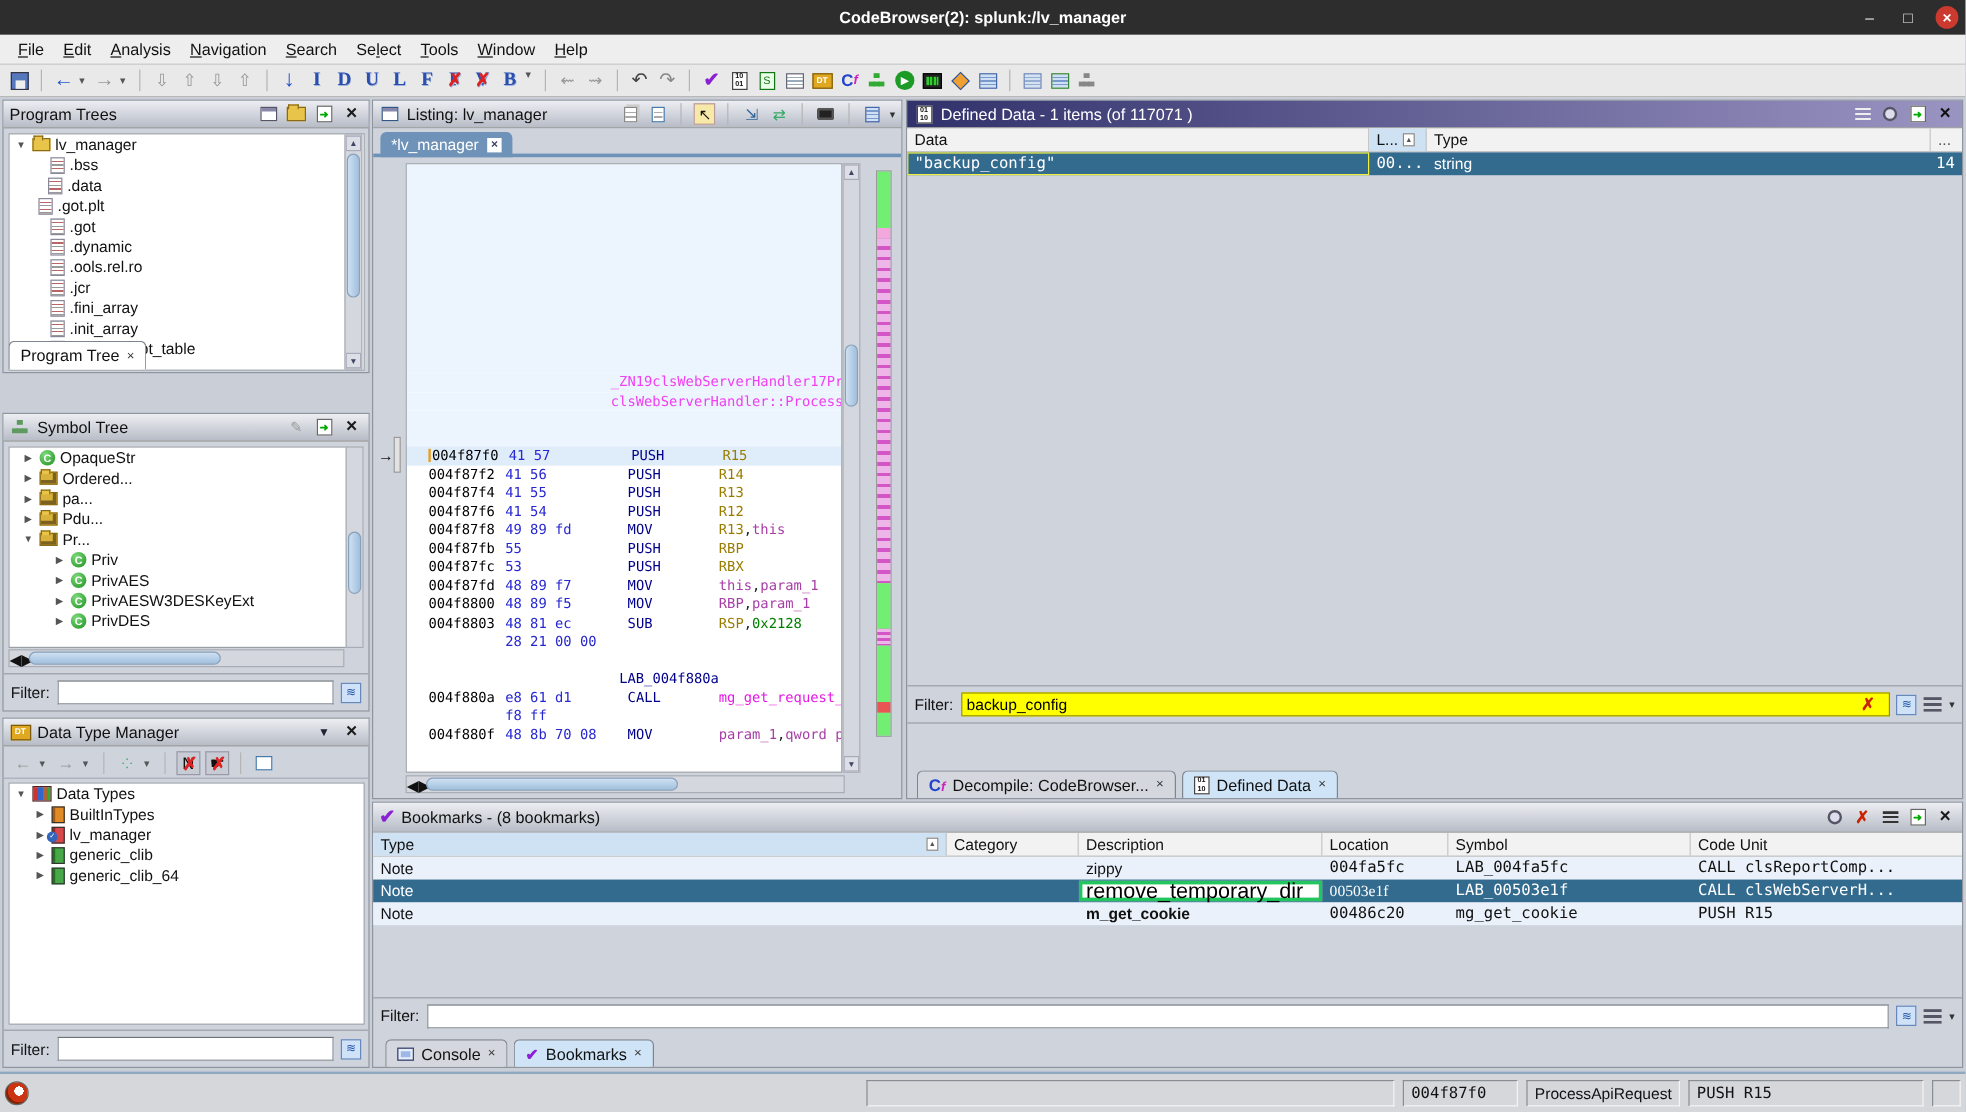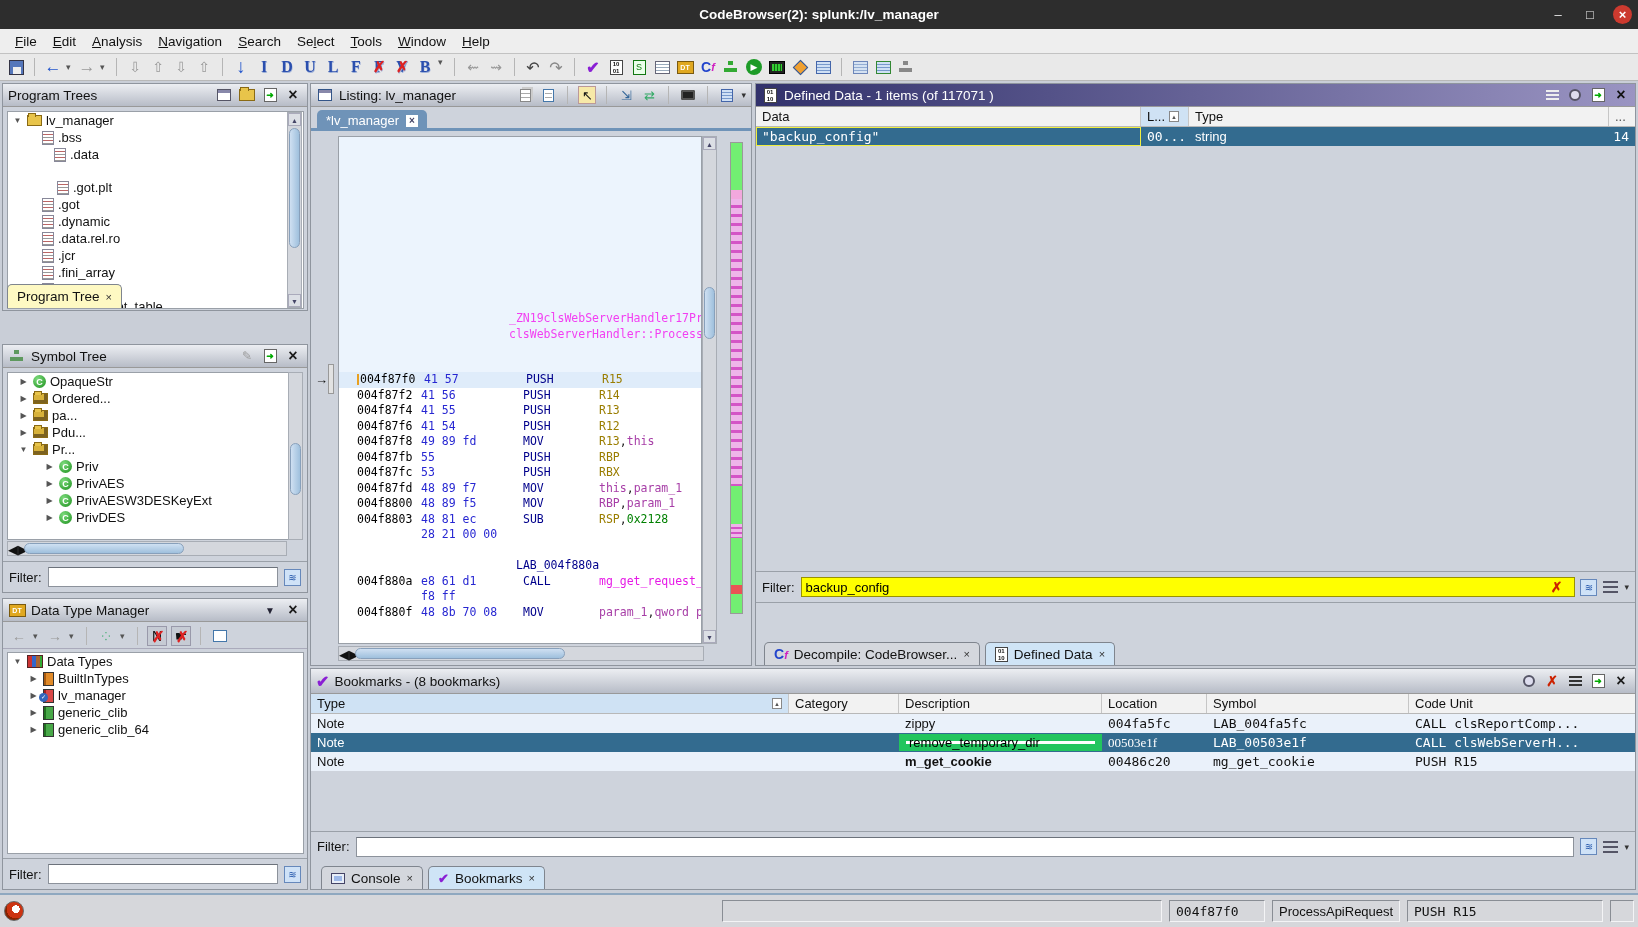--- a/index.html
+++ b/index.html
@@ -127,21 +127,21 @@
   .dcell { padding:0 6px; height:100%; display:flex; align-items:center; overflow:hidden; }
   .selrow { background:#336b8f; color:#fff; }
   #dd-filterrow { left:0; right:0; bottom:62px; height:32px; border-top:1px solid #9aa0a8; border-bottom:1px solid #9aa0a8; }
   #dd-filter-input { background:#ffff00; border:1px solid #999200; position:relative; }
   #dd-tabs { position:absolute; left:8px; bottom:0px; height:26px; display:flex; gap:5px; align-items:flex-end; }
 
   
   #bm-panel { left:310px; top:668px; width:1326px; height:222px; }
   #bm-filterrow { left:0; right:0; bottom:28px; height:30px; }
   #bm-tabs { position:absolute; left:10px; bottom:0; height:27px; display:flex; gap:5px; align-items:flex-end; }
-  .editbox { background:#fff; border:7px solid #22c55e; color:#000; padding:0 3px; height:17px; display:flex; align-items:center; width:100%; font-size:13px; }
+  .editbox { background:#fff; border:3px solid #22c55e; color:#000; padding:0 3px; height:17px; display:flex; align-items:center; width:100%; font-size:18px; }
 
   
   #statusbar { position:absolute; left:0; top:893px; width:1638px; height:34px; background:#d6d7db; border-top:2px solid #8fa8c0; display:flex; align-items:center; padding:0 4px; }
   .sfield { height:22px; border:1px solid; border-color:#898d94 #f4f4f6 #f4f4f6 #898d94; background:#d6d7db; display:flex; align-items:center; padding:0 6px; font-size:13px; margin-left:7px; }
   #dragon { width:20px; height:20px; border-radius:50%; background:radial-gradient(circle at 60% 40%, #fff 0 25%, #cc3311 26% 60%, #882200 61%); border:1px solid #666; }
 
   .leftcol-sb { right:1px; }
 </style>
 </head>
 <body>
@@ -261,39 +261,39 @@
   <div class="tree" id="pt-tree" style="left:4px;top:27px;width:297px;height:198px">
       <div class="trow">
         <span class="arrow">▼</span>
         <span class="fold-ico"></span>
         <span>lv_manager</span>
       </div>
       <div class="trow" style="padding-left: 34px;">
         <span class="pagefile-ico"></span>
         <span>.bss</span>
       </div>
-      <div class="trow" style="padding-left: 46px;">
+      <div class="trow" style="padding-left: 32px;">
         <span class="pagefile-ico"></span>
         <span>.data</span>
       </div>
-      <div class="trow" style="padding-left: 49px; margin-top: 16px;">
+      <div class="trow" style="padding-left: 24px;">
         <span class="pagefile-ico"></span>
         <span>.got.plt</span>
       </div>
       <div class="trow" style="padding-left: 34px;">
         <span class="pagefile-ico"></span>
         <span>.got</span>
       </div>
       <div class="trow" style="padding-left: 34px;">
         <span class="pagefile-ico"></span>
         <span>.dynamic</span>
       </div>
       <div class="trow" style="padding-left: 34px;">
         <span class="pagefile-ico"></span>
-        <span>.data.rel.ro</span>
+        <span>.ools.rel.ro</span>
       </div>
       <div class="trow" style="padding-left: 34px;">
         <span class="pagefile-ico"></span>
         <span>.jcr</span>
       </div>
       <div class="trow" style="padding-left: 34px;">
         <span class="pagefile-ico"></span>
         <span>.fini_array</span>
       </div>
       <div class="trow" style="padding-left: 34px;">
@@ -304,21 +304,21 @@
         <span class="pagefile-ico"></span>
         <span>.gcc_except_table</span>
       </div>
     </div>
   <div class="vscroll leftcol-sb" style="top:28px;height:196px;right:5px;">
     <span class="sbtn" style="top:0">▲</span>
       <span class="sbtn" style="bottom:0">▼</span>
     <div class="vthumb" style="top:15px;height:120px"></div>
   </div>
   <div style="position:absolute;left:4px;bottom:2px;height:24px">
-    <span class="tab activeblue" style="height:24px;background:#fef9c3">
+    <span class="tab activeblue" style="height:24px;background:#ffffff">
       <span>Program Tree</span>
       <span class="tx">×</span>
     </span>
   </div>
 </div>
 
 <div class="panel" id="st-panel" style="left:2px;top:344px;width:306px;height:249px">
   <div class="phead">
     <span class="hico">
         <span class="org-ico" style="filter:grayscale(.5)"></span>

